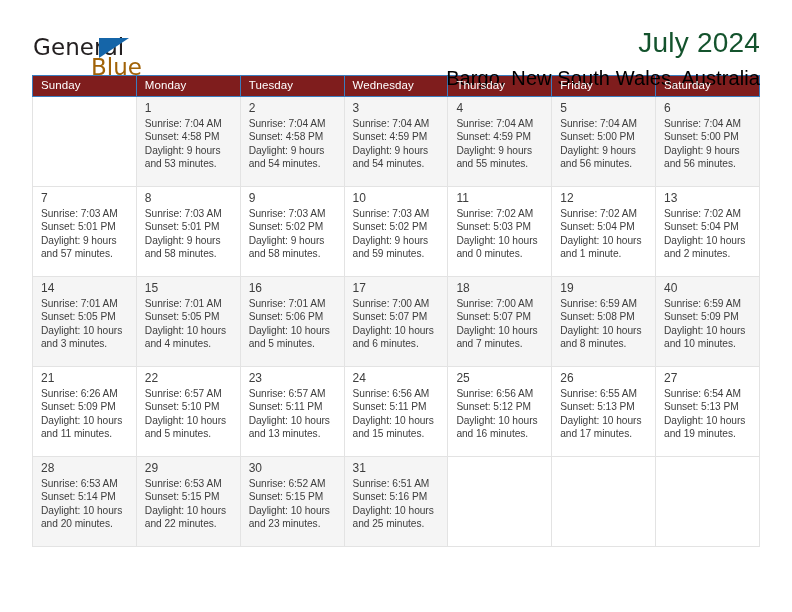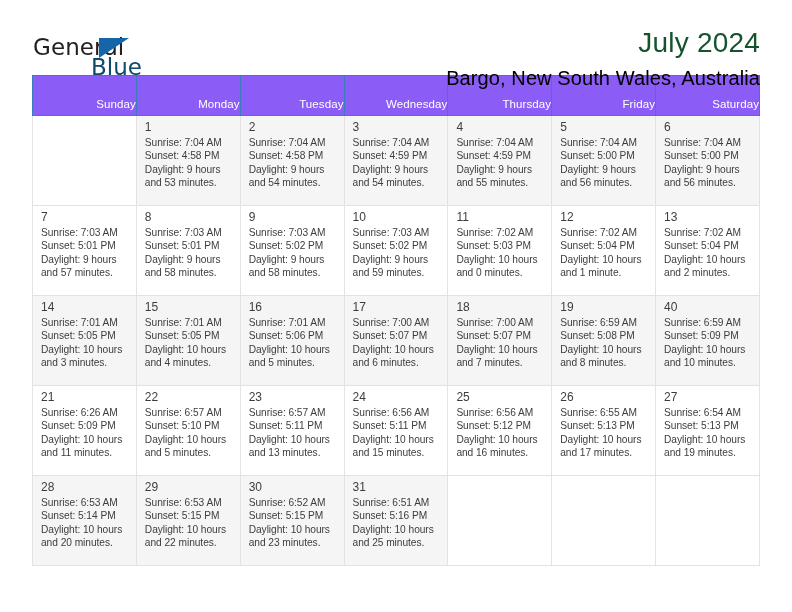--- a/index.html
+++ b/index.html
@@ -47,21 +47,21 @@
     font-size: 23px;
     letter-spacing: .1px;
     color: #231f20;
     font-family: "DejaVu Sans", sans-serif;
   }
   .brand-blue {
     position: absolute;
     left: 59px;
     top: 28px;
     font-size: 23px;
-    color: #0c4a6e;
+    color: #a16207;
     font-family: "DejaVu Sans", sans-serif;
   }
   .brand-triangle {
     position: absolute;
     left: 67px;
     top: 12px;
     width: 0;
     height: 0;
     border-left: 30px solid #1565a8;
     border-bottom: 20px solid transparent;
@@ -88,26 +88,26 @@
   }
 
   
   .calendar {
     width: 728px;
     border-collapse: collapse;
     table-layout: fixed;
     margin-top: 3px;
   }
   .calendar th {
-    background: #8b5cf6;
+    background: #7f1d1d;
     color: #ffffff;
     font-size: 11.5px;
     font-weight: normal;
-    text-align: right;
-    padding: 22px 0 5px 8px;
+    text-align: left;
+    padding: 3px 0 5px 8px;
     height: 19px;
     box-sizing: border-box;
     border: 1px solid #3a7dbf;
     letter-spacing: .1px;
   }
   .calendar td {
     width: 104px;
     height: 90px;
     vertical-align: top;
     padding: 0;

